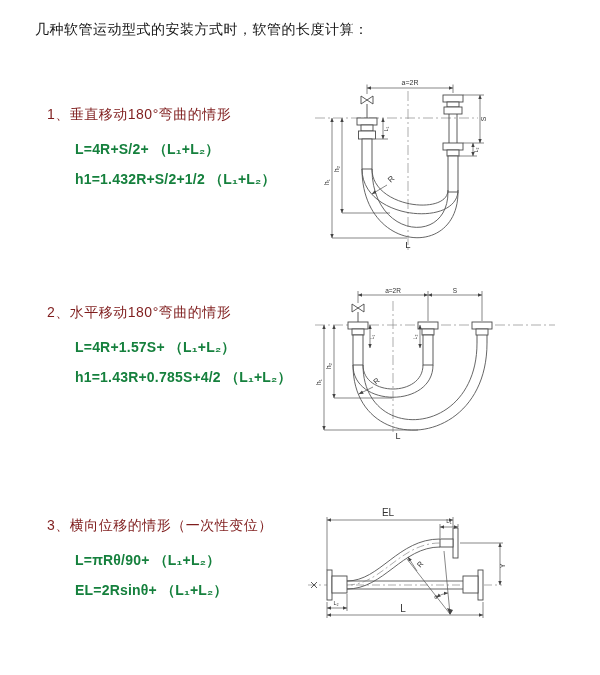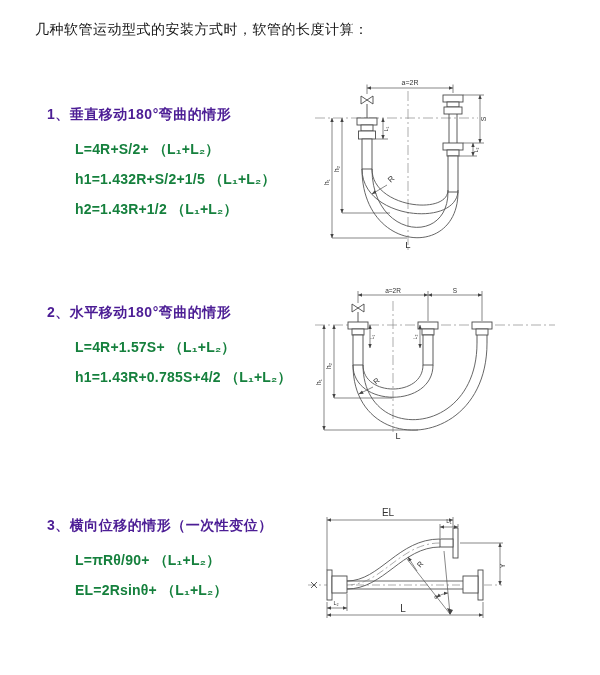--- a/index.html
+++ b/index.html
@@ -3,21 +3,21 @@
 <meta charset="utf-8">
 <style>
   html,body{margin:0;padding:0;}
   body{
     width:600px;height:675px;background:#ffffff;position:relative;
     font-family:"Liberation Sans","DejaVu Sans",sans-serif;
     overflow:hidden;color:#1b1b1b;
   }
   .title{position:absolute;left:35px;top:21px;font-size:14px;font-weight:400;letter-spacing:.5px;color:#161616;}
   .section{position:absolute;left:47px;}
-  .sec-heading{font-size:14px;font-weight:700;color:#4c1d95;letter-spacing:.5px;margin-bottom:10px;}
+  .sec-heading{font-size:14px;font-weight:400;color:#7f1d1d;letter-spacing:.5px;margin-bottom:10px;}
   .formula{font-size:14px;font-weight:700;color:#15803d;padding-left:28px;line-height:30px;letter-spacing:.2px;white-space:nowrap;}
   #sec1{top:106px;}
   #sec2{top:304px;}
   #sec3{top:517px;}
   .diagram{position:absolute;}
   #d1{left:310px;top:72px;}
   #d2{left:310px;top:280px;}
   #d3{left:300px;top:502px;text-align:center;}
   svg{display:block;}
   svg text{font-family:"Liberation Sans","DejaVu Sans",sans-serif;fill:#333;}
@@ -29,22 +29,21 @@
   .hose{stroke:#555;stroke-width:.9;fill:none;}
 </style>
 </head>
 <body>
 
 <div class="title">几种软管运动型式的安装方式时，软管的长度计算：</div>
 
 <div class="section" id="sec1">
   <div class="sec-heading">1、垂直移动180°弯曲的情形</div>
   <div class="formula">L=4R+S/2+ （L₁+L₂）</div>
-  <div class="formula">h1=1.432R+S/2+1/5 （L₁+L₂）</div>
-  <div class="formula">h2=1.43R+1/2 （L₁+L₂）</div>
+  <div class="formula">h1=1.432R+S/2+1/2 （L₁+L₂）</div>
 </div>
 
 <div class="section" id="sec2">
   <div class="sec-heading">2、水平移动180°弯曲的情形</div>
   <div class="formula">L=4R+1.57S+ （L₁+L₂）</div>
   <div class="formula">h1=1.43R+0.785S+4/2 （L₁+L₂）</div>
 </div>
 
 <div class="section" id="sec3">
   <div class="sec-heading">3、横向位移的情形（一次性变位）</div>

